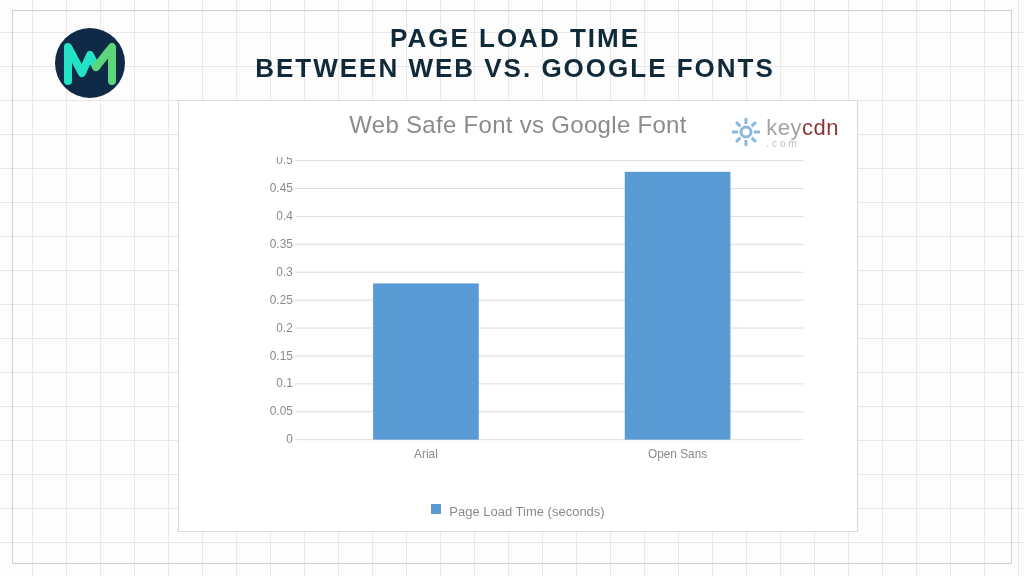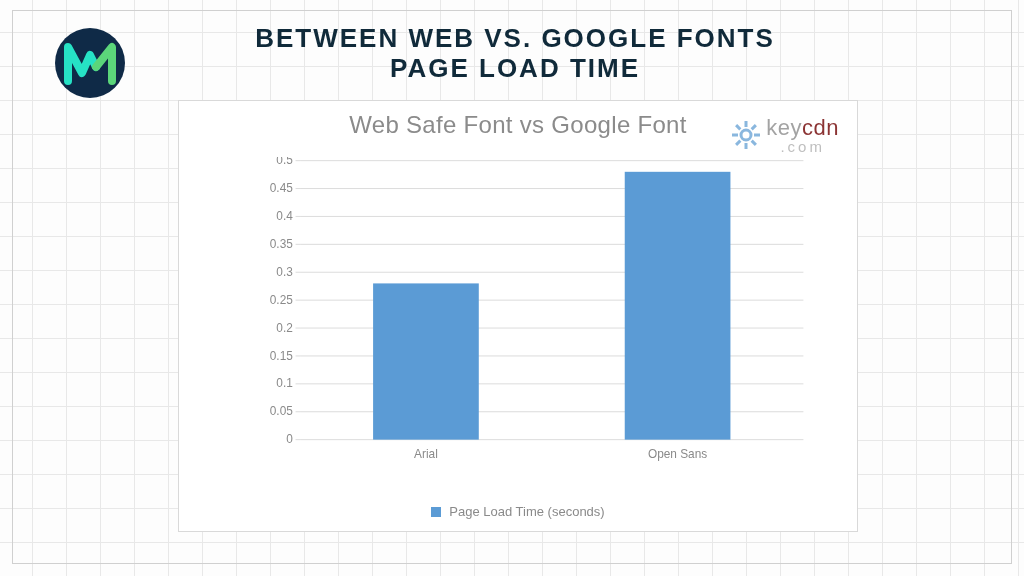--- a/index.html
+++ b/index.html
@@ -66,62 +66,62 @@
   }
   .watermark .gear {
     width: 28px; height: 28px;
     display: flex; align-items: center; justify-content: center;
   }
   .watermark .brand-main {
     font-size: 22px; color: #9a9a9a; letter-spacing: 0.5px;
   }
   .watermark .brand-em { color: #7f1d1d; }
   .watermark .brand-sub {
-    font-size: 15px; color: #b8b8b8; letter-spacing: 3px;
-    text-align: center; margin-top: -3px;
+    font-size: 10px; color: #b8b8b8; letter-spacing: 3px;
+    text-align: left; margin-top: -3px;
   }
   .plot {
     position: absolute;
     left: 60px; top: 56px;
     width: 600px; height: 310px;
   }
   .gridlines line { stroke: #d9d9d9; stroke-width: 1; }
   .axis-left line { stroke: #d9d9d9; stroke-width: 1; }
   .tick-label {
     font-size: 13px; fill: #8a8a8a; text-anchor: end;
   }
   .cat-label {
     font-size: 13px; fill: #8a8a8a; text-anchor: middle;
   }
   .bar { fill: #5b9bd5; }
   .legend {
     position: absolute;
     left: 0; right: 0; bottom: 12px;
-    display: flex; justify-content: center; align-items: center; gap: 8px;
+    display: flex; justify-content: center; gap: 8px;
     font-size: 13px; color: #8a8a8a;
   }
   .legend-swatch {
     width: 10px; height: 10px; background: #5b9bd5;
   }
 </style>
 </head>
 <body>
 
 <div class="frame"></div>
 
 <div class="logo">
   <svg viewBox="0 0 60 60">
     <path d="M8 48 L8 14 L22 40 L30 22 L36 34" stroke="#26e2c5" stroke-width="8" fill="none" stroke-linecap="round" stroke-linejoin="round"></path>
     <path d="M36 34 L52 14 L52 48" stroke="#5bd67a" stroke-width="8" fill="none" stroke-linecap="round" stroke-linejoin="round"></path>
   </svg>
 </div>
 
 <div class="headline">
+  <div>PAGE LOAD TIME</div>
   <div>BETWEEN WEB VS. GOOGLE FONTS</div>
-  <div>PAGE LOAD TIME</div>
 </div>
 
 <div class="chart-box">
   <div class="chart-title">Web Safe Font vs Google Font</div>
 
   <div class="watermark">
     <span class="gear">
       <svg viewBox="0 0 28 28">
         <g fill="#6fa7d8" opacity="0.9">
           <circle cx="14" cy="14" r="5" fill="none" stroke="#6fa7d8" stroke-width="3"></circle>

